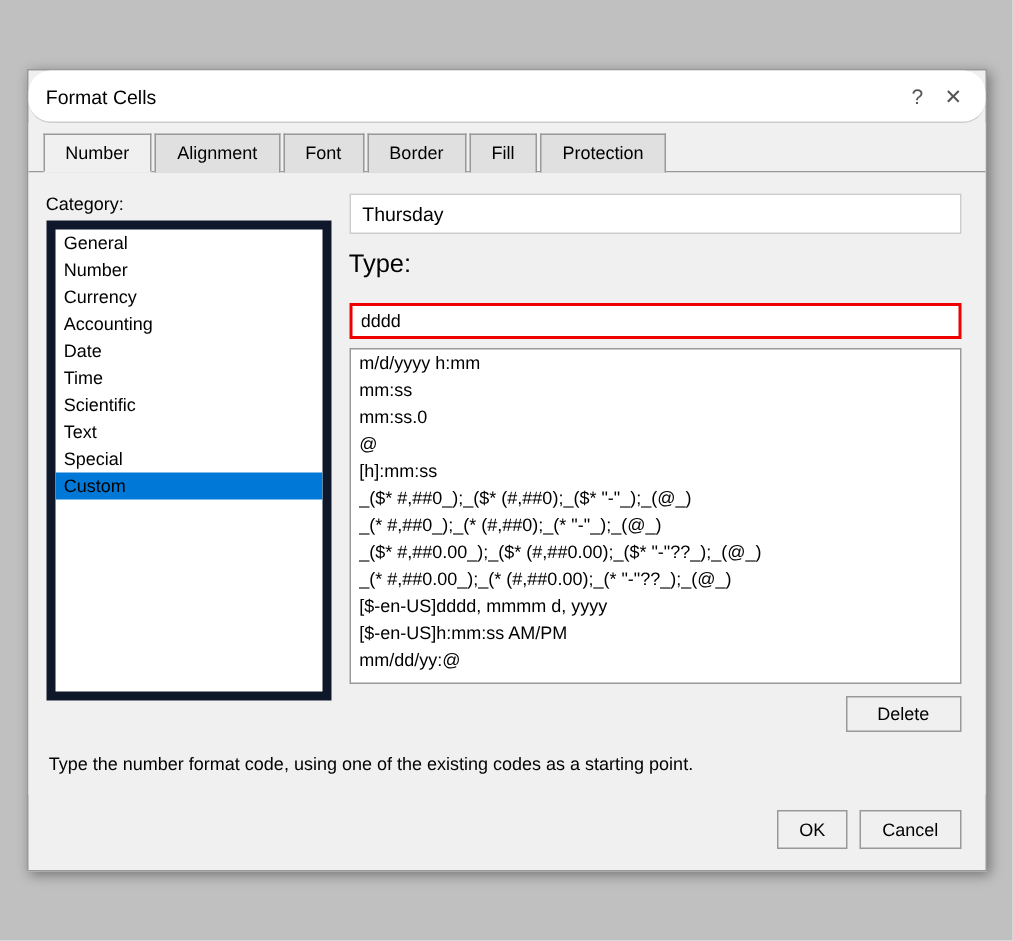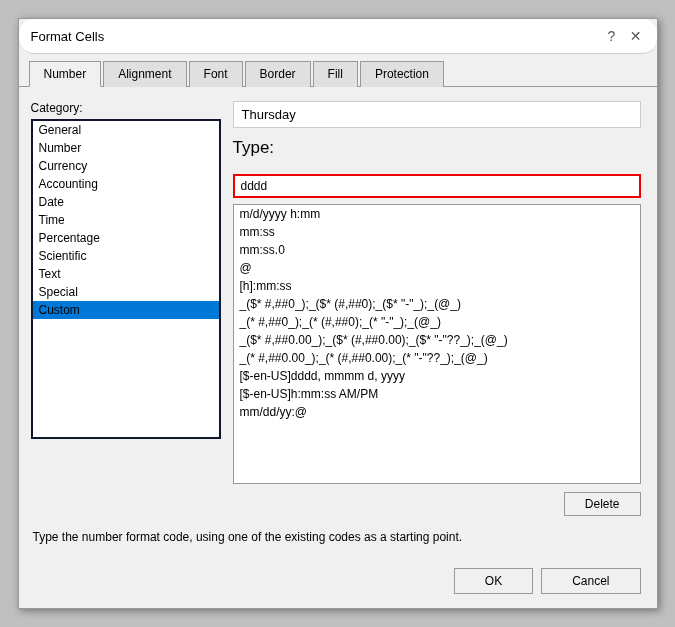--- a/index.html
+++ b/index.html
@@ -88,21 +88,21 @@
     
     .left-panel {
       width: 190px;
       flex-shrink: 0;
     }
     .category-label {
       font-size: 12px;
       margin-bottom: 4px;
     }
     .list-container {
-      border: 2px solid #0f172a;
+      border: 6px solid #0f172a;
       background: #fff;
       height: 320px;
       overflow: hidden;
       display: flex;
       flex-direction: column;
     }
     .list-scroll {
       flex: 1;
       overflow-y: auto;
     }
@@ -147,21 +147,21 @@
       width: 100%;
       padding: 3px 6px;
       border: 2px solid #e00;
       font-size: 12px;
       outline: none;
       background: #fff;
     }
     .format-list {
       border: 1px solid #999;
       background: #fff;
-      height: 280px;
+      height: 224px;
       overflow-y: scroll;
       font-size: 12px;
     }
     .format-list::-webkit-scrollbar { width: 16px; }
     .format-list::-webkit-scrollbar-track { background: #f0f0f0; }
     .format-list::-webkit-scrollbar-thumb { background: #c0c0c0; border: 1px solid #999; }
     .format-item {
       padding: 2px 6px;
       white-space: nowrap;
       cursor: pointer;
@@ -187,21 +187,21 @@
       padding: 0 2px;
     }
 
     .footer {
       display: flex;
       justify-content: flex-end;
       padding: 10px 16px 14px 16px;
       gap: 8px;
     }
     .footer-btn {
-      padding: 5px 30px;
+      padding: 5px 14px;
       font-size: 12px;
       border: 1px solid #999;
       cursor: pointer;
       background: #f0f0f0;
     }
     .footer-btn.primary {
       background: #f0f0f0;
       border: 1px solid #999;
     }
   </style>
@@ -233,21 +233,20 @@
       <div class="left-panel">
         <div class="category-label">Category:</div>
         <div class="list-container">
           <div class="list-scroll">
             <div class="list-item">General</div>
             <div class="list-item">Number</div>
             <div class="list-item">Currency</div>
             <div class="list-item">Accounting</div>
             <div class="list-item">Date</div>
             <div class="list-item">Time</div>
-            <div class="list-item">Percentage</div>
             <div class="list-item">Scientific</div>
             <div class="list-item">Text</div>
             <div class="list-item">Special</div>
             <div class="list-item selected">Custom</div>
           </div>
         </div>
       </div>
 
       <div class="right-panel">
 

